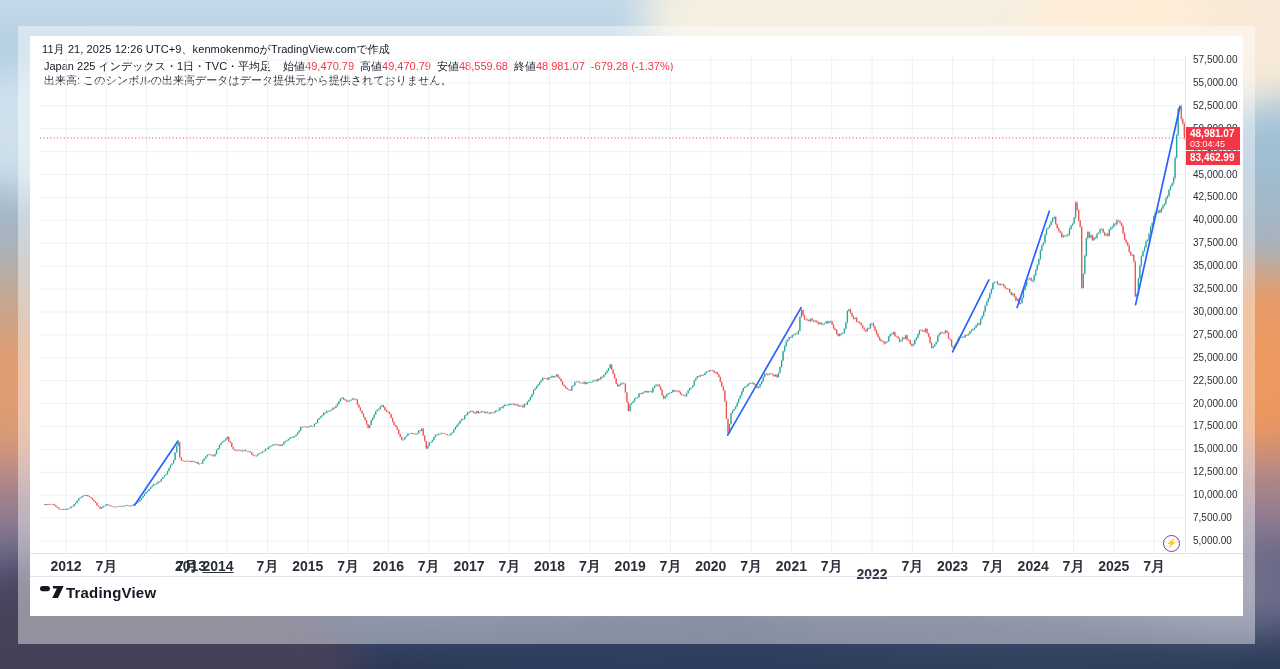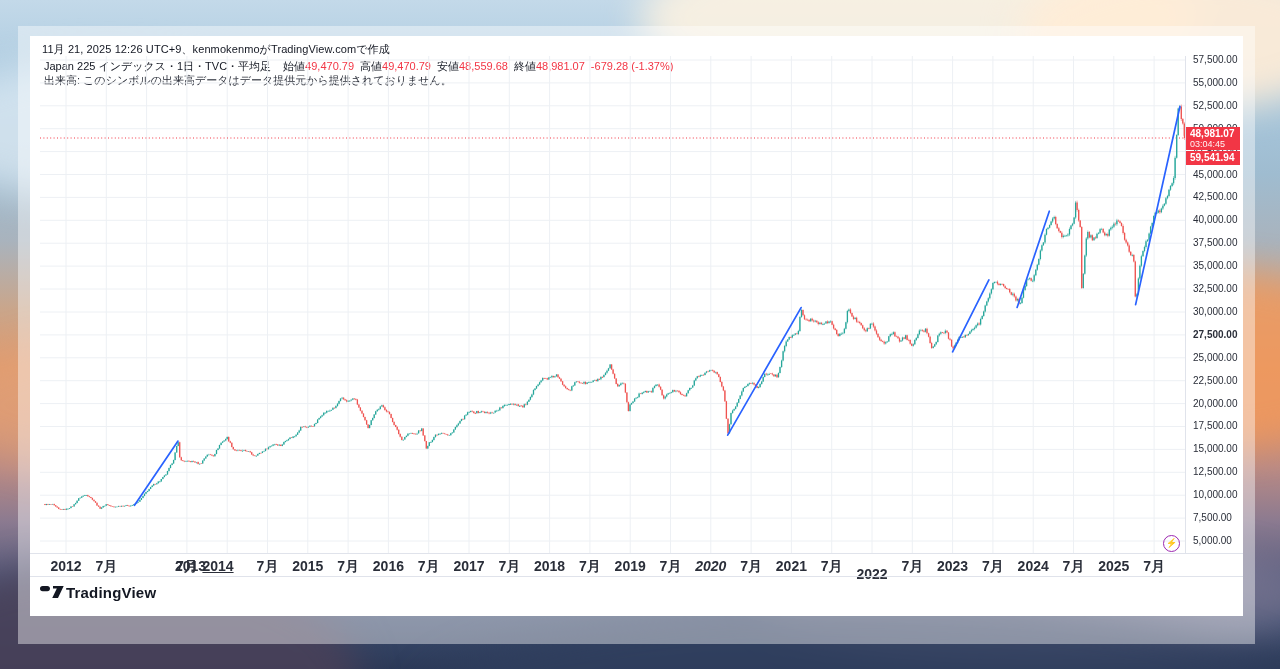--- a/index.html
+++ b/index.html
@@ -86,21 +86,21 @@
       <div id="yaxis">
           <div class="ylab" style="top: 499px;">5,000.00</div>
           <div class="ylab" style="top: 476.095px;">7,500.00</div>
           <div class="ylab" style="top: 453.19px;">10,000.00</div>
           <div class="ylab" style="top: 430.286px;">12,500.00</div>
           <div class="ylab" style="top: 407.381px;">15,000.00</div>
           <div class="ylab" style="top: 384.476px;">17,500.00</div>
           <div class="ylab" style="top: 361.571px;">20,000.00</div>
           <div class="ylab" style="top: 338.667px; text-align: right;">22,500.00</div>
           <div class="ylab" style="top: 315.762px;">25,000.00</div>
-          <div class="ylab" style="top: 292.857px; font-weight: bold;">27,500.00</div>
+          <div class="ylab" style="top: 292.857px;">27,500.00</div>
           <div class="ylab" style="top: 269.952px;">30,000.00</div>
           <div class="ylab" style="top: 247.048px;">32,500.00</div>
           <div class="ylab" style="top: 224.143px;">35,000.00</div>
           <div class="ylab" style="top: 201.238px;">37,500.00</div>
           <div class="ylab" style="top: 178.333px;">40,000.00</div>
           <div class="ylab" style="top: 155.429px;">42,500.00</div>
           <div class="ylab" style="top: 132.524px;">45,000.00</div>
           <div class="ylab" style="top: 109.619px;">47,500.00</div>
           <div class="ylab" style="top: 86.7143px;">50,000.00</div>
           <div class="ylab" style="top: 63.8095px;">52,500.00</div>
@@ -117,21 +117,21 @@
           <div class="xlab" style="left: 259.8px;">2015</div>
           <div class="xlab" style="left: 300.1px;">7月</div>
           <div class="xlab" style="left: 340.4px;">2016</div>
           <div class="xlab" style="left: 380.7px;">7月</div>
           <div class="xlab" style="left: 421px;">2017</div>
           <div class="xlab" style="left: 461.3px;">7月</div>
           <div class="xlab" style="left: 501.6px;">2018</div>
           <div class="xlab" style="left: 541.9px;">7月</div>
           <div class="xlab" style="left: 582.2px;">2019</div>
           <div class="xlab" style="left: 622.5px;">7月</div>
-          <div class="xlab" style="left: 662.8px; font-style: italic;">2020</div>
+          <div class="xlab" style="left: 662.8px;">2020</div>
           <div class="xlab" style="left: 703.1px;">7月</div>
           <div class="xlab" style="left: 743.4px;">2021</div>
           <div class="xlab" style="left: 783.7px;">7月</div>
           <div class="xlab" style="left: 824px; margin-top: 8px;">2022</div>
           <div class="xlab" style="left: 864.3px;">7月</div>
           <div class="xlab" style="left: 904.6px;">2023</div>
           <div class="xlab" style="left: 944.9px;">7月</div>
           <div class="xlab" style="left: 985.2px;">2024</div>
           <div class="xlab" style="left: 1025.5px;">7月</div>
           <div class="xlab" style="left: 1065.8px;">2025</div>
@@ -140,21 +140,21 @@
 
       <div class="sep" style="left:0;top:517px;width:1213px;height:1px;"></div>
       <div class="sep" style="left:0;top:540px;width:1213px;height:1px;"></div>
       <div class="sep" style="left:1155px;top:20px;width:1px;height:497px;"></div>
 
       <div class="badgestack" id="badgestack" style="top: 91.0496px;">
         <div class="badge">
           <div class="ln1">48,981.07</div>
           <div class="ln2">03:04:45</div>
         </div>
-        <div class="badge2">59,541.94</div>
+        <div class="badge2">83,462.99</div>
       </div>
 
       <div class="flash">⚡</div>
 
       <div class="footer">
         <svg class="lg" viewBox="0 0 34 22">
           <rect x="0" y="3" width="13" height="7" rx="3.5" fill="#131722"></rect>
           <path d="M17 3 h14 l-7.5 16 h-7.5 l6-12.5 h-5 z" fill="#131722"></path>
         </svg>
         <span class="lt">TradingView</span>

